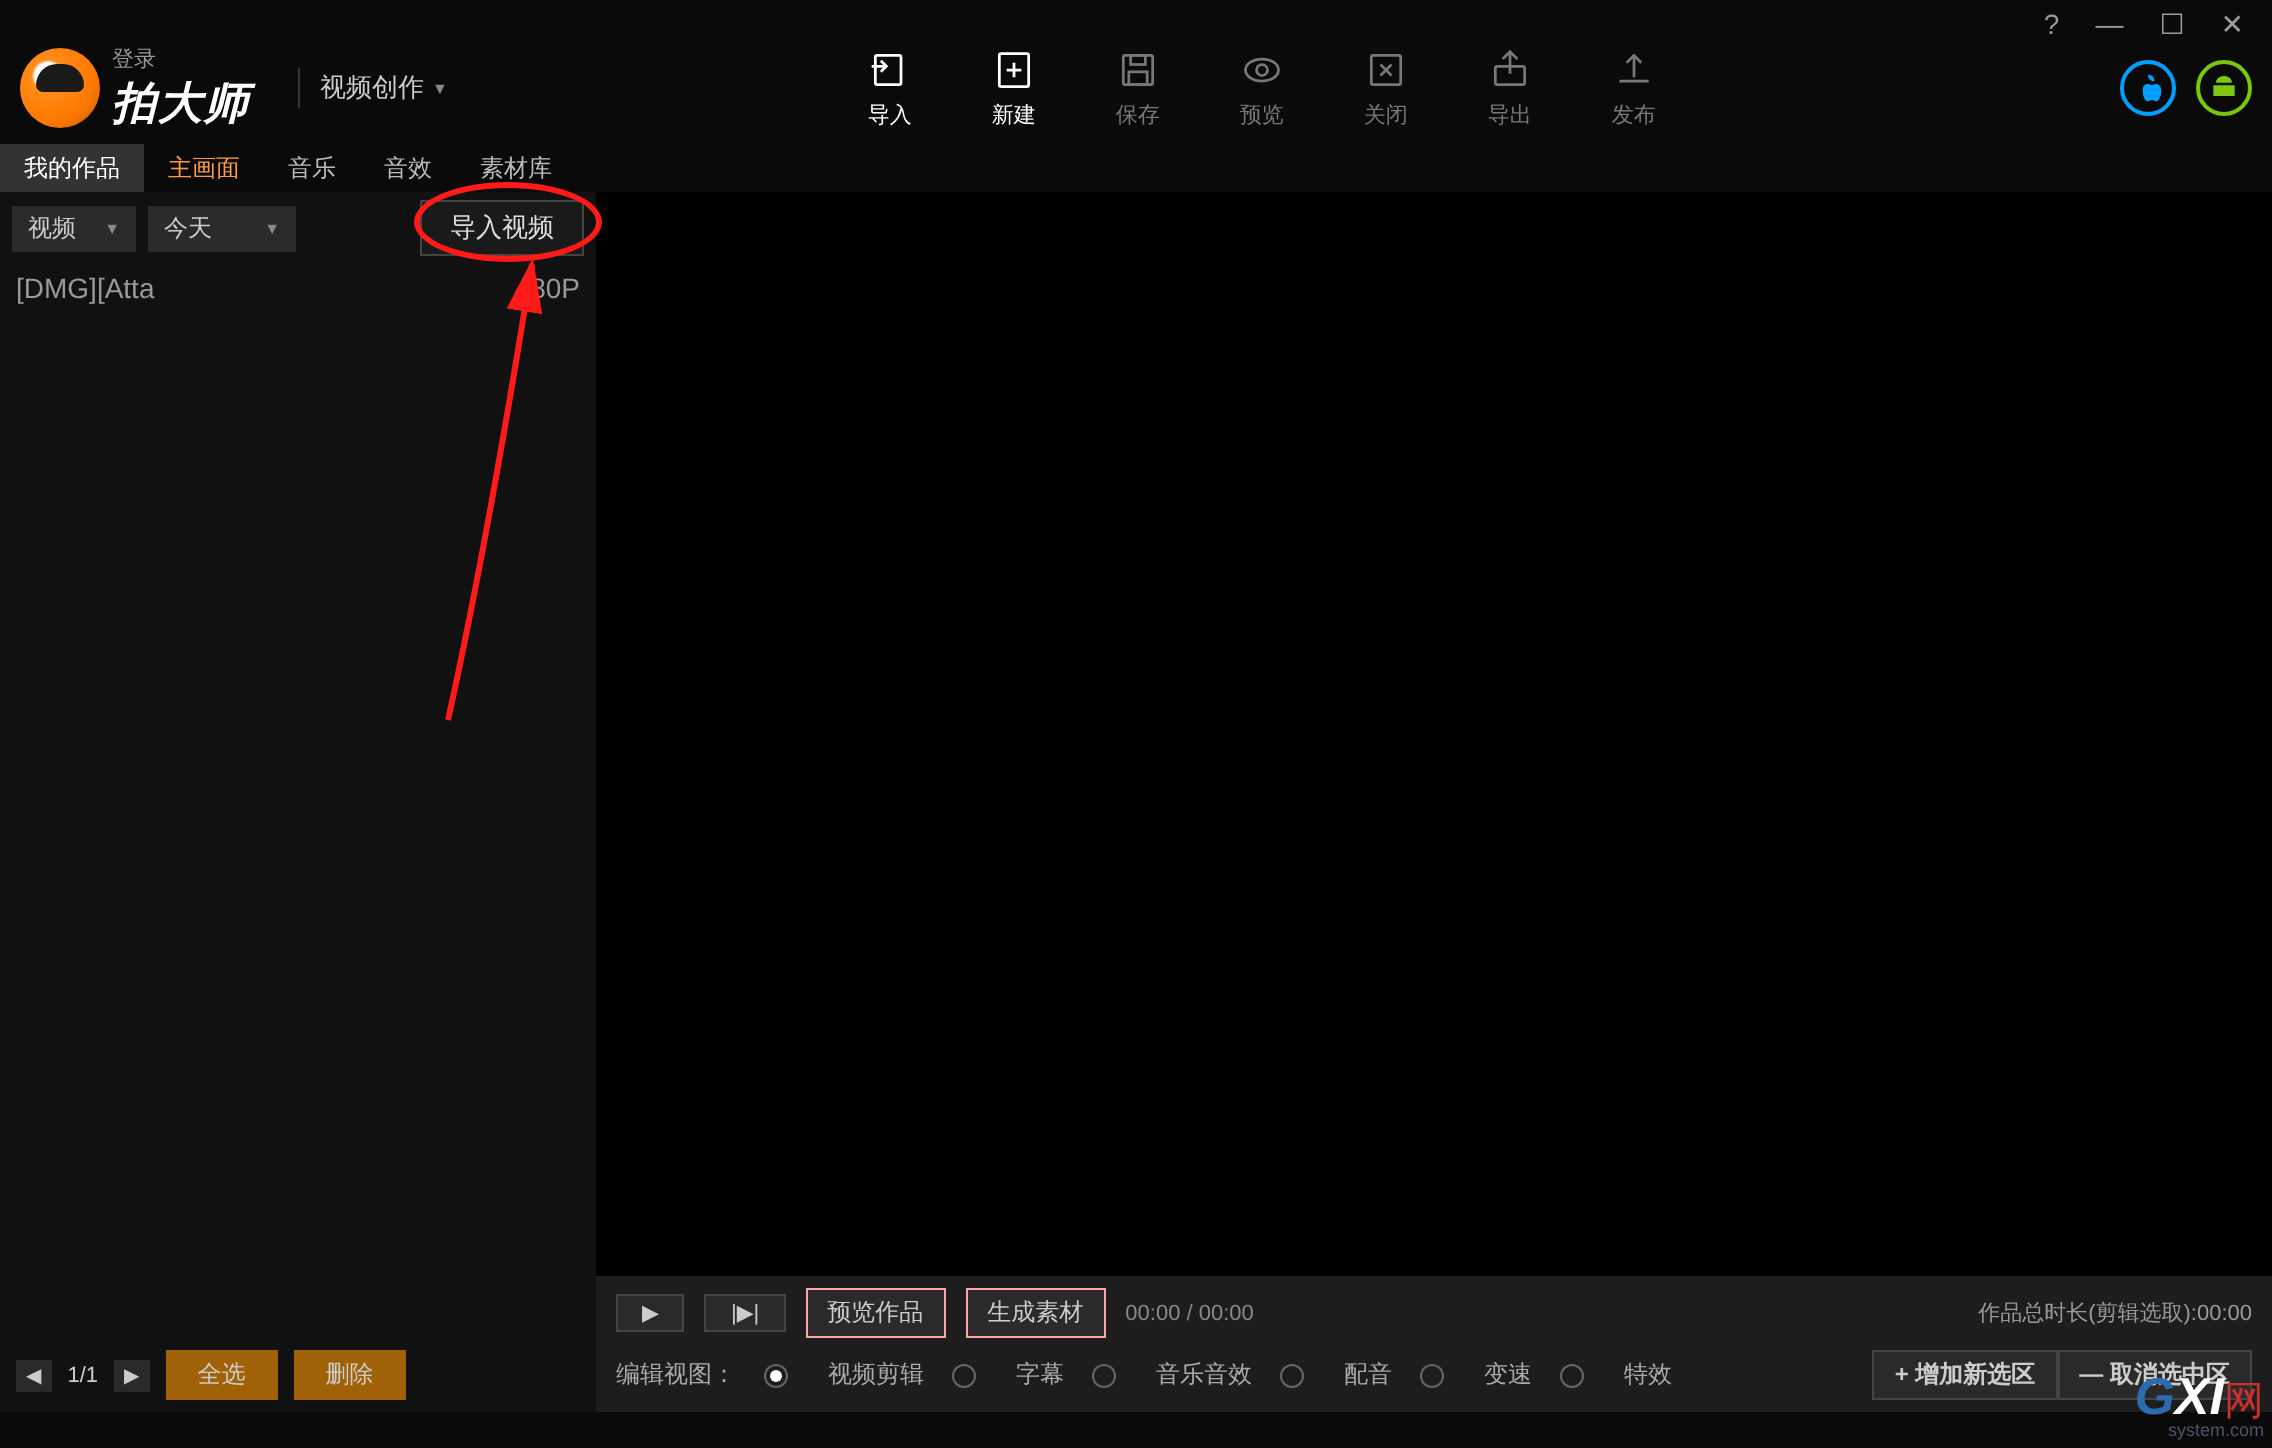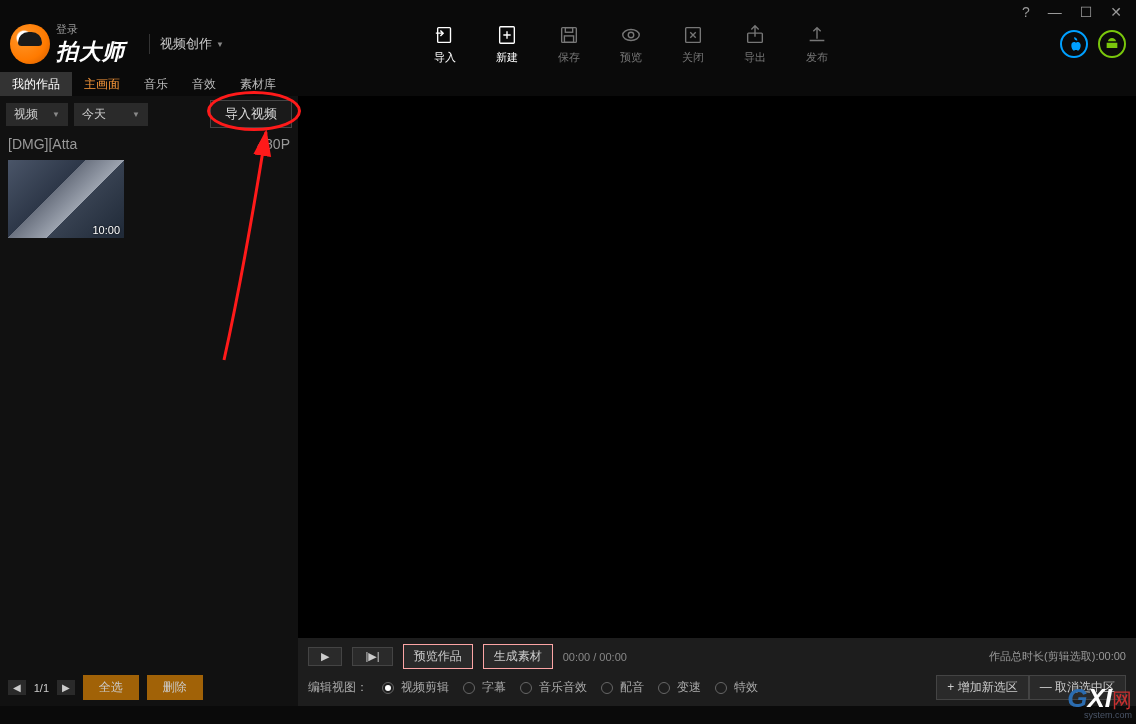--- a/index.html
+++ b/index.html
@@ -47,25 +47,25 @@
 .main { flex:1; background:#000; display:flex; flex-direction:column; }
 .preview { flex:1; background:#000; }
 .controls { background:#1d1d1d; padding:6px 10px; }
 .ctrl-row { display:flex; align-items:center; gap:10px; margin-bottom:6px; }
 .play-btn,.step-btn { background:#2a2a2a; border:1px solid #444; padding:2px 12px; cursor:pointer; color:#ccc; font-size:11px; }
 .act-btn { background:#2a2a2a; border:1px solid #fca5a5; padding:3px 10px; cursor:pointer; font-size:12px; color:#ccc; }
 .time-disp { font-size:11px; color:#888; }
 .duration-lbl { margin-left:auto; font-size:11px; color:#999; }
 .edit-row { display:flex; align-items:center; gap:14px; }
 .edit-lbl { font-size:12px; color:#aaa; }
-.radio-opt { display:flex; align-items:center; gap:7px; cursor:pointer; font-size:12px; color:#aaa; }
+.radio-opt { display:flex; align-items:center; gap:20px; cursor:pointer; font-size:12px; color:#aaa; }
 .radio-circle { width:12px; height:12px; border:1px solid #666; border-radius:50%; display:flex; align-items:center; justify-content:center; }
 .radio-circle.checked::after { content:""; width:6px; height:6px; background:#fff; border-radius:50%; }
 .sel-btns { margin-left:auto; display:flex; }
-.sel-btn { background:#2a2a2a; border:1px solid #444; padding:3px 10px; cursor:pointer; font-size:12px; color:#ccc; display:flex; align-items:center; gap:4px; }
+.sel-btn { background:#2a2a2a; border:1px solid #444; padding:3px 10px; cursor:pointer; font-size:12px; color:#ccc; display:flex; align-items:center; gap:4px;font-weight:bold; }
 .annotation { position:absolute; pointer-events:none; z-index:100; }
 .red-ellipse { position:absolute; left:207px; top:91px; width:94px; height:40px; border:3px solid #ff1a1a; border-radius:50%; }
 .red-arrow { position:absolute; left:214px; top:120px; }
 .watermark { position:absolute; right:4px; bottom:4px; color:#fff; font-family:Arial; }
 .watermark .big { font-size:26px; font-weight:bold; font-style:italic; }
 .watermark .g { color:#2b6cb0; }
 .watermark .net { color:#c53030; font-size:20px; }
 .watermark .sm { font-size:9px; color:#4a5568; display:block; text-align:right; margin-top:-4px; }
 </style>
 </head>
@@ -172,23 +172,20 @@
       <div class="dd" style="min-width:74px">
         <span>今天</span>
           <span class="tri">▼</span>
       </div>
       <div class="import-btn">导入视频</div>
     </div>
     <div class="clip-meta">
       <span>[DMG][Atta</span>
       <span>480P</span>
     </div>
-    <div class="thumb">
-      <span class="thumb-time">10:00</span>
-    </div>
     <div class="sidebar-bottom">
       <span class="pg-arrow">◀</span>
       <span class="pg-txt">1/1</span>
       <span class="pg-arrow">▶</span>
       <span class="sb-btn">全选</span>
       <span class="sb-btn">删除</span>
     </div>
   </div>
   <div class="main">
     <div class="preview"></div>

